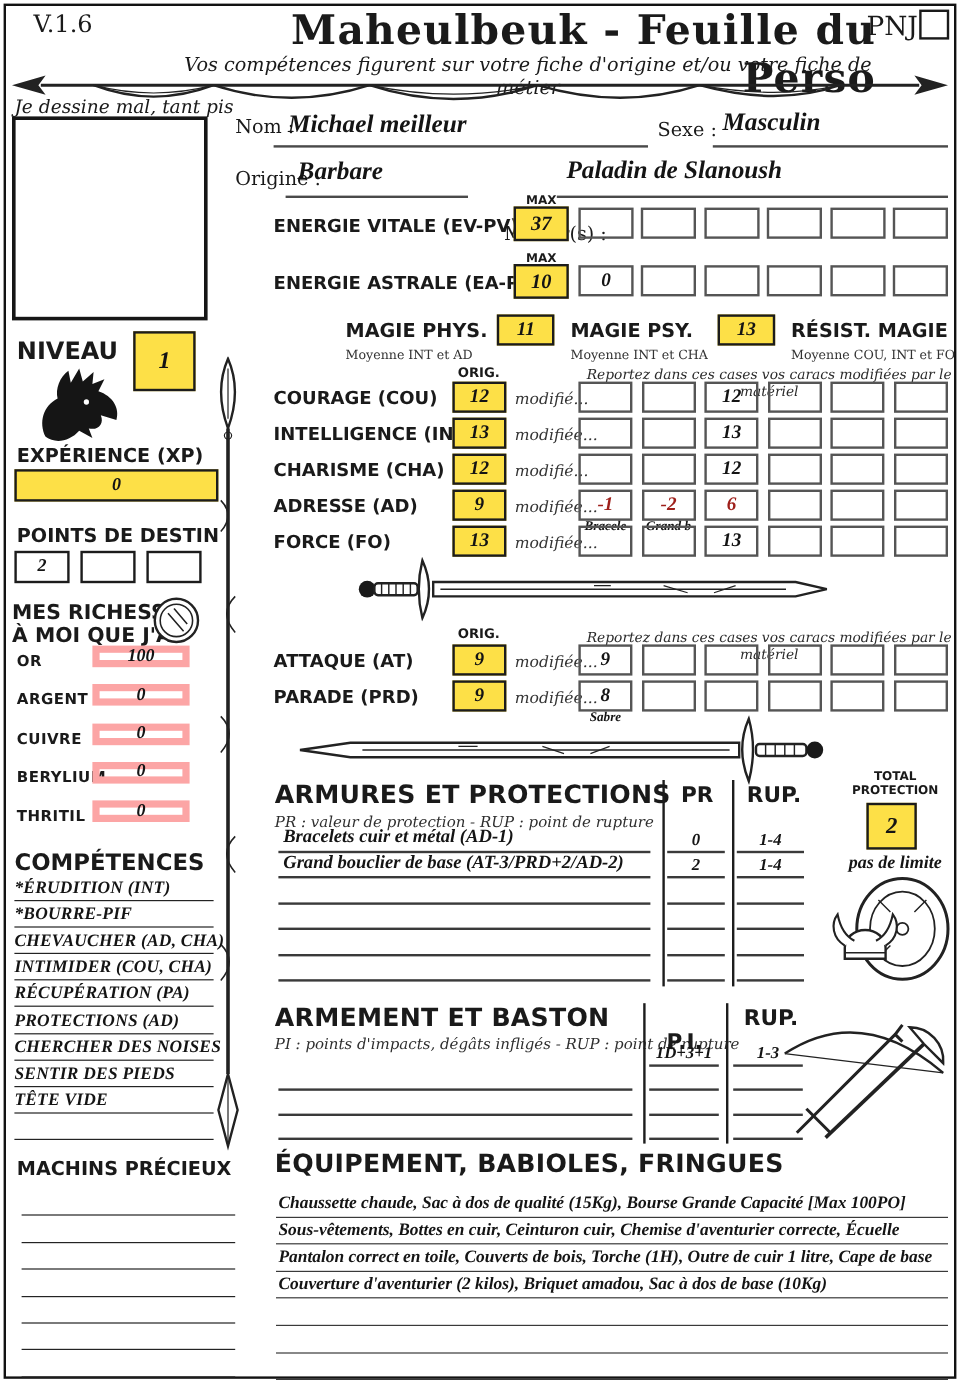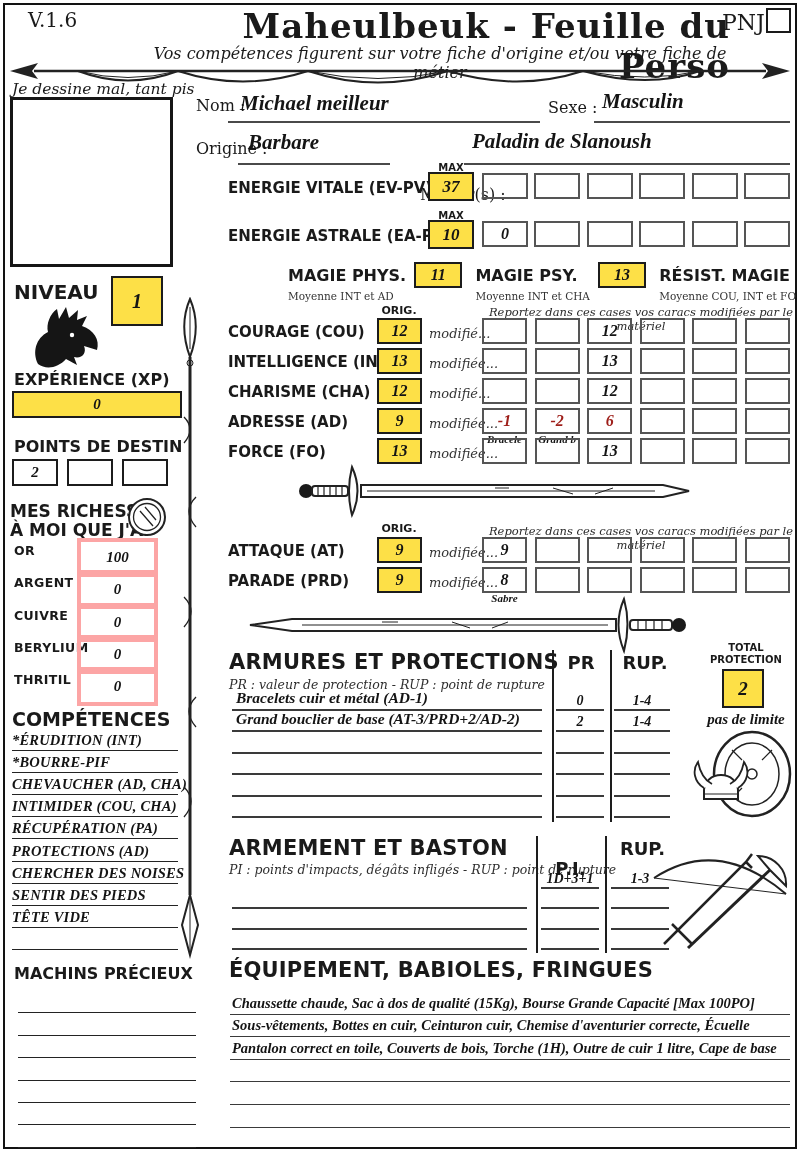--- a/index.html
+++ b/index.html
@@ -69,21 +69,21 @@
   .xp-label { left:14px; top:370px; font-size:16px; font-weight:bold; }
   .xp-box { left:12px; top:391px; width:170px; height:27px; border-width:2px; font-size:15px; }
   .destin-label { left:14px; top:437px; font-size:16px; font-weight:bold; }
   .destin-row { left:12px; top:459px; display:flex; gap:9px; }
   .dbox { width:46px; height:27px; border:2px solid #1c1c1c; box-sizing:border-box; display:flex; align-items:center; justify-content:center; font-size:15px; }
   .rich1 { left:10px; top:501px; font-size:17px; font-weight:bold; }
   .rich2 { left:10px; top:520px; font-size:17px; font-weight:bold; }
   .money { left:0; top:538px; width:200px; }
   .money-row { position:relative; height:32.3px; }
   .money-label { position:absolute; left:14px; top:5px; font-size:12.5px; font-weight:bold; letter-spacing:.4px; }
-  .money-box { position:absolute; left:77px; top:0; width:81px; height:39px; border:4px solid #fca5a5; box-sizing:border-box;
+  .money-box { position:absolute; left:77px; top:0; width:81px; height:18px; border:6px solid #fca5a5; box-sizing:border-box;
                display:flex; align-items:center; justify-content:center; font-size:15px; }
   .comp-title { left:12px; top:708px; font-size:19px; font-weight:bold; }
   .comp-list { left:12px; top:729px; width:166px; }
   .comp-line { position:relative; height:21.1px; border-bottom:1.6px solid #232323; }
   .comp-text { position:absolute; left:0; bottom:1px; font-size:14.5px; white-space:nowrap; letter-spacing:.2px; }
   .machins-title { left:14px; top:964px; font-size:16px; font-weight:bold; }
   .machins { left:18px; top:991px; width:178px; }
   .m-line { height:21.4px; border-bottom:1.6px solid #232323; }
 
   
@@ -684,20 +684,23 @@
       </div>
 
       <div class="eq-line">
         <span class="eq-text hw">Sous-vêtements, Bottes en cuir, Ceinturon cuir, Chemise d'aventurier correcte, Écuelle</span>
       </div>
 
       <div class="eq-line">
         <span class="eq-text hw">Pantalon correct en toile, Couverts de bois, Torche (1H), Outre de cuir 1 litre, Cape de base</span>
       </div>
 
+      <div class="eq-line">
+        <span class="eq-text hw">Couverture d'aventurier (2 kilos), Briquet amadou, Sac à dos de base (10Kg)</span>
+      </div>
 
       <div class="eq-line">
         <span class="eq-text hw"></span>
       </div>
 
       <div class="eq-line">
         <span class="eq-text hw"></span>
       </div>
 
       <div class="eq-line">

